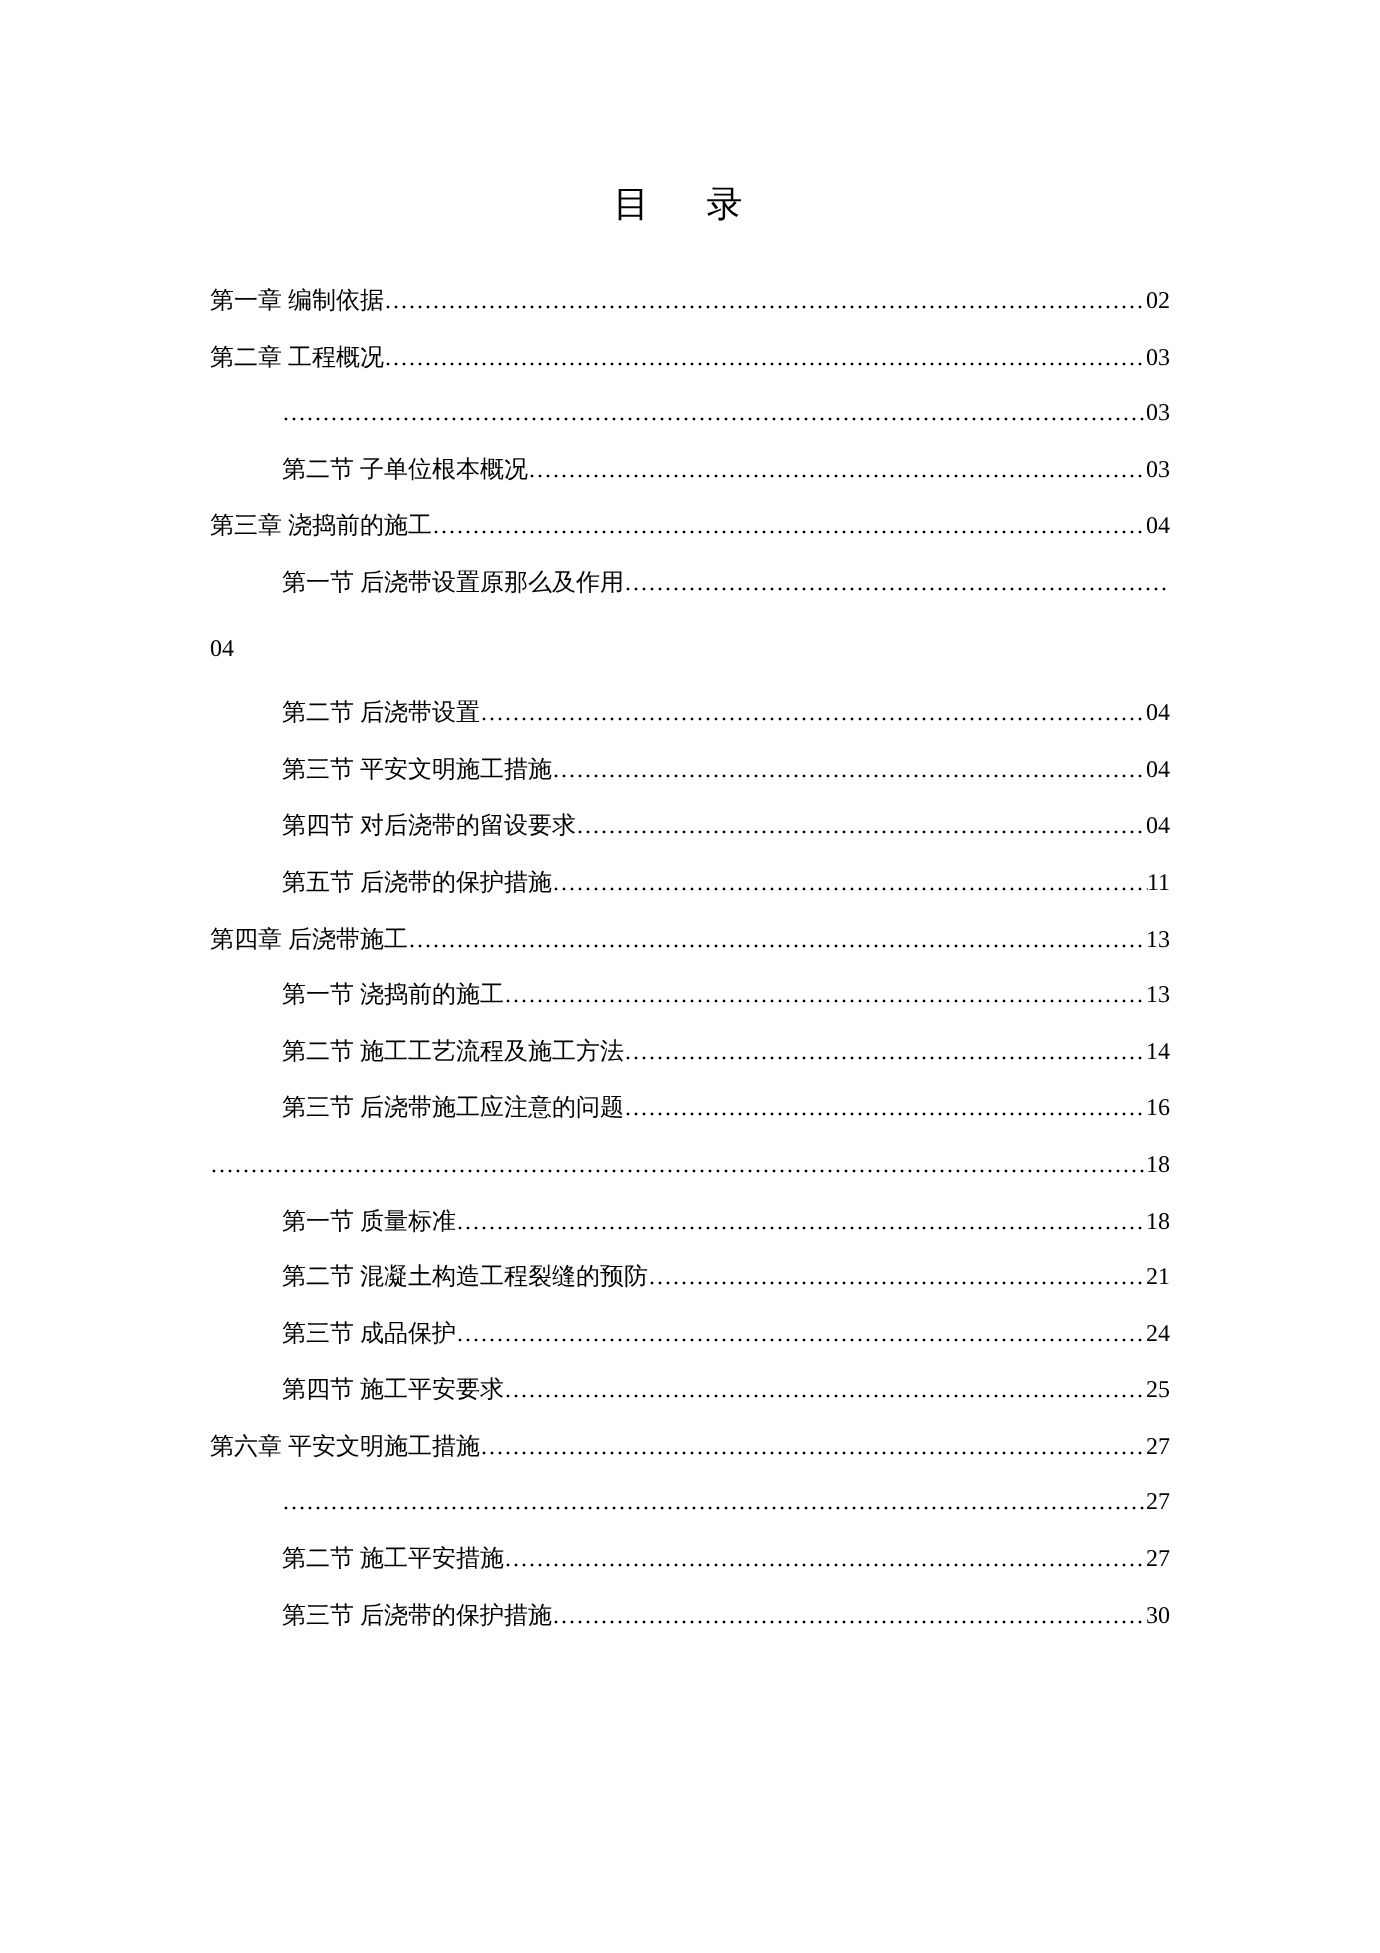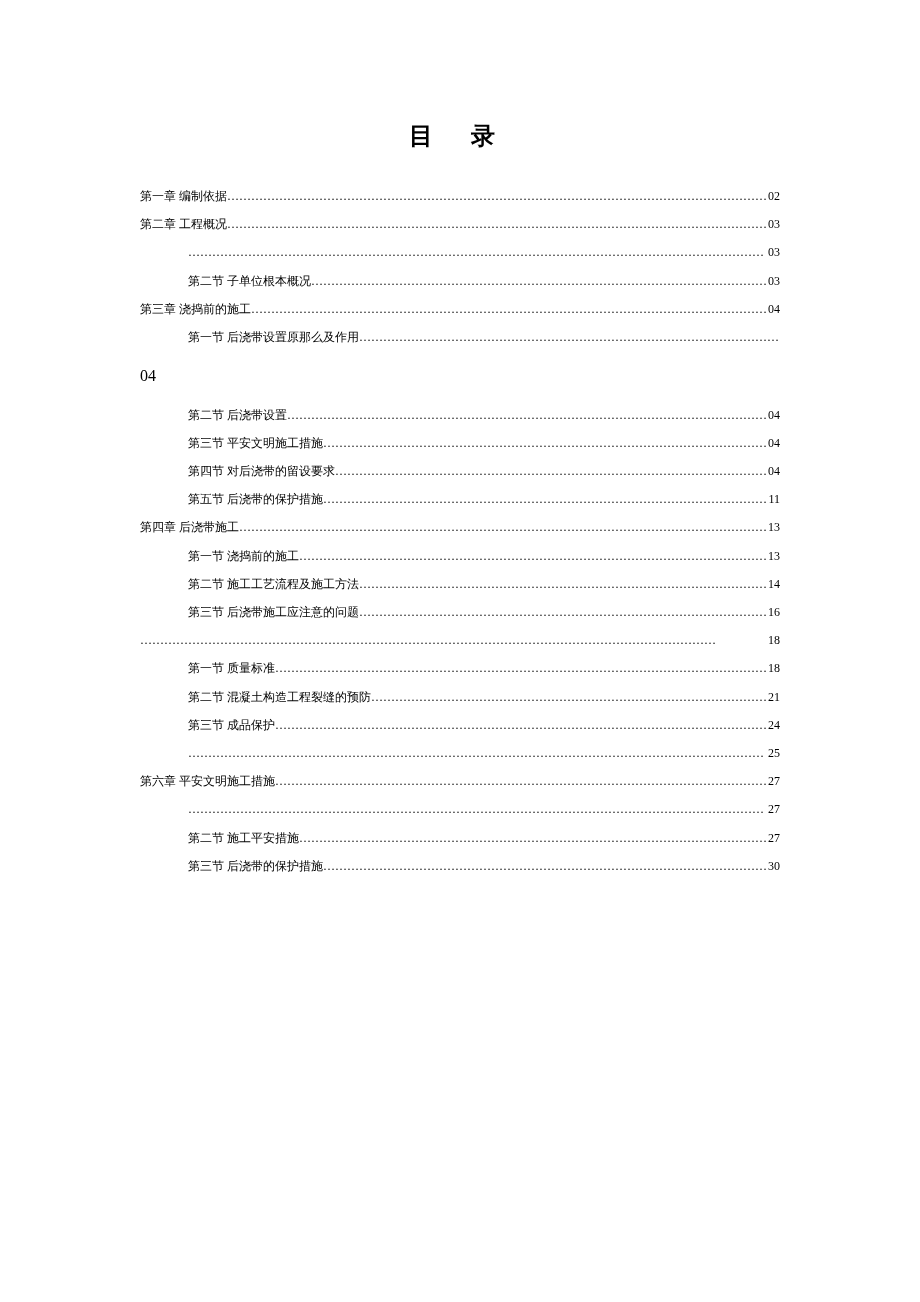--- a/index.html
+++ b/index.html
@@ -13,24 +13,24 @@
       background: #ffffff;
       font-family: "SimSun", "宋体", serif;
       padding: 120px 140px 0 140px;
       color: #000000;
     }
     .title {
       text-align: center;
       font-size: 24px;
       margin-bottom: 30px;
       letter-spacing: 16px;
-      font-weight: bold;
+      font-weight: normal;
     }
     .toc-entry {
-      font-size: 12px;
+      font-size: 16px;
       line-height: 2.35;
       display: flex;
       white-space: nowrap;
       overflow: hidden;
     }
     .toc-entry.level-1 {
       margin-left: 0;
     }
     .toc-entry.level-2 {
       margin-left: 48px;
@@ -146,20 +146,21 @@
       <span class="toc-label">第二节 混凝土构造工程裂缝的预防</span>
       <span class="toc-dots"></span>
       <span class="toc-page">21</span>
     </div>
     <div class="toc-entry level-2">
       <span class="toc-label">第三节 成品保护</span>
       <span class="toc-dots"></span>
       <span class="toc-page">24</span>
     </div>
     <div class="toc-entry level-2">
+      <span class="toc-label">第四节 施工平安要求</span>
       <span class="toc-dots"></span>
       <span class="toc-page">25</span>
     </div>
     <div class="toc-entry level-1">
       <span class="toc-label">第六章 平安文明施工措施</span>
       <span class="toc-dots"></span>
       <span class="toc-page">27</span>
     </div>
     <div class="toc-entry level-2">
       <span class="toc-dots"></span>

